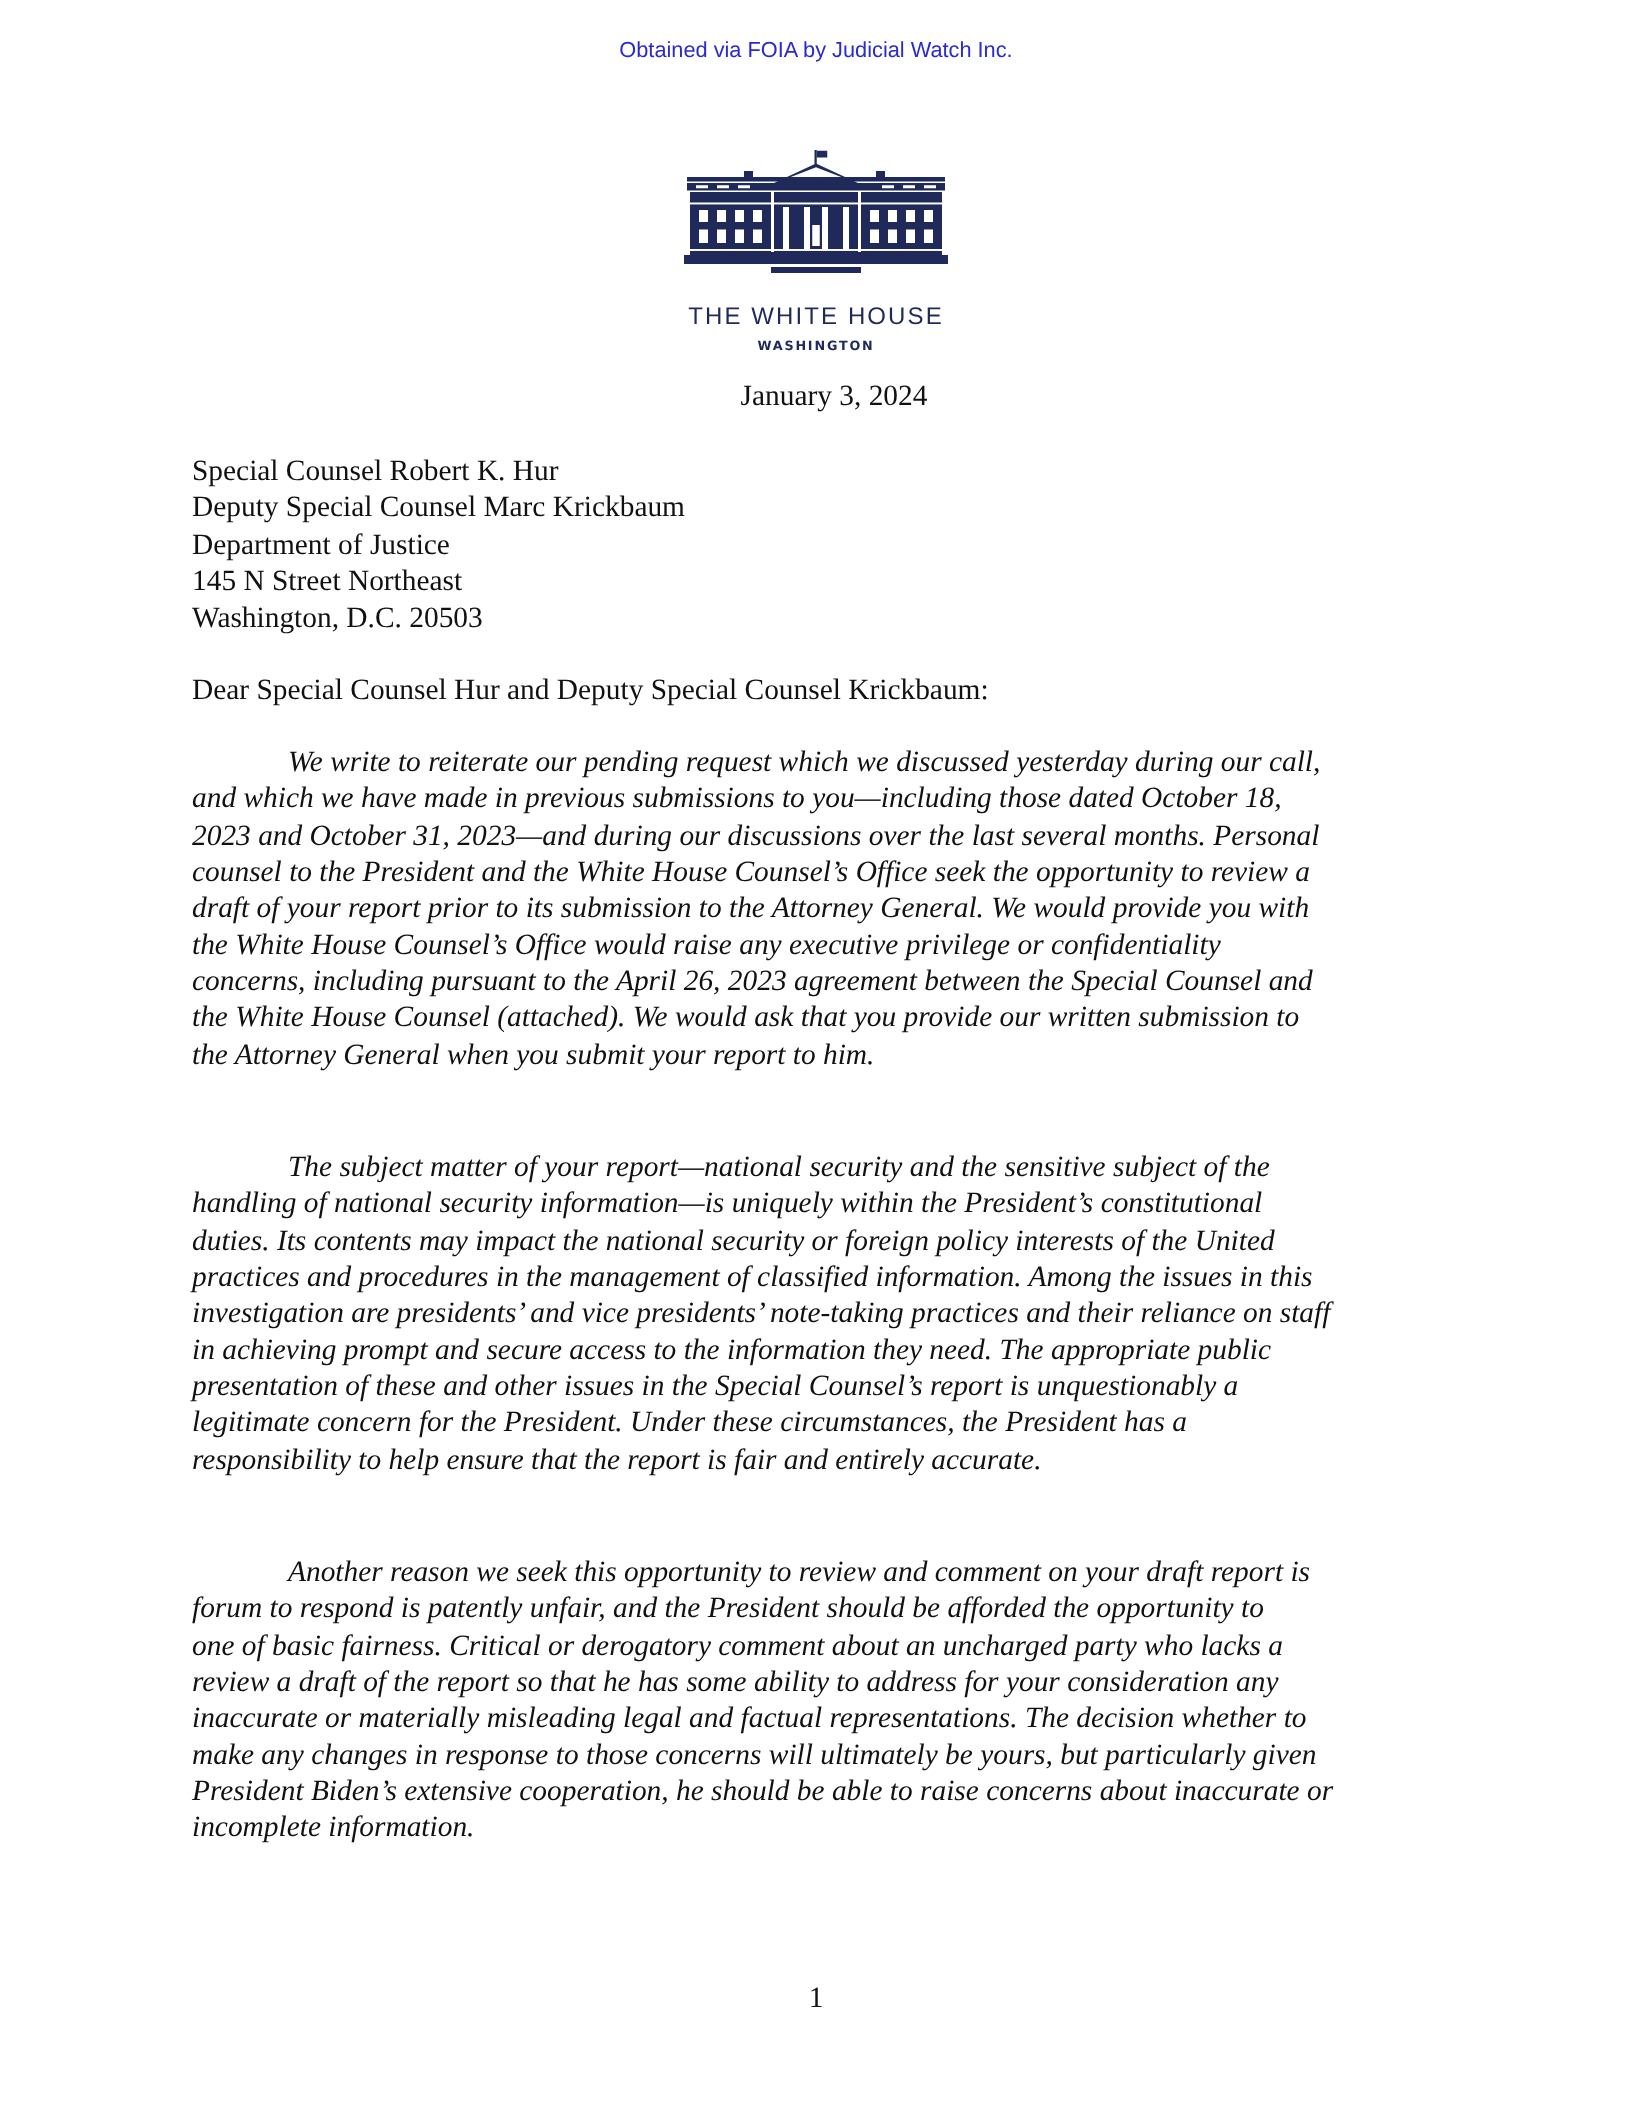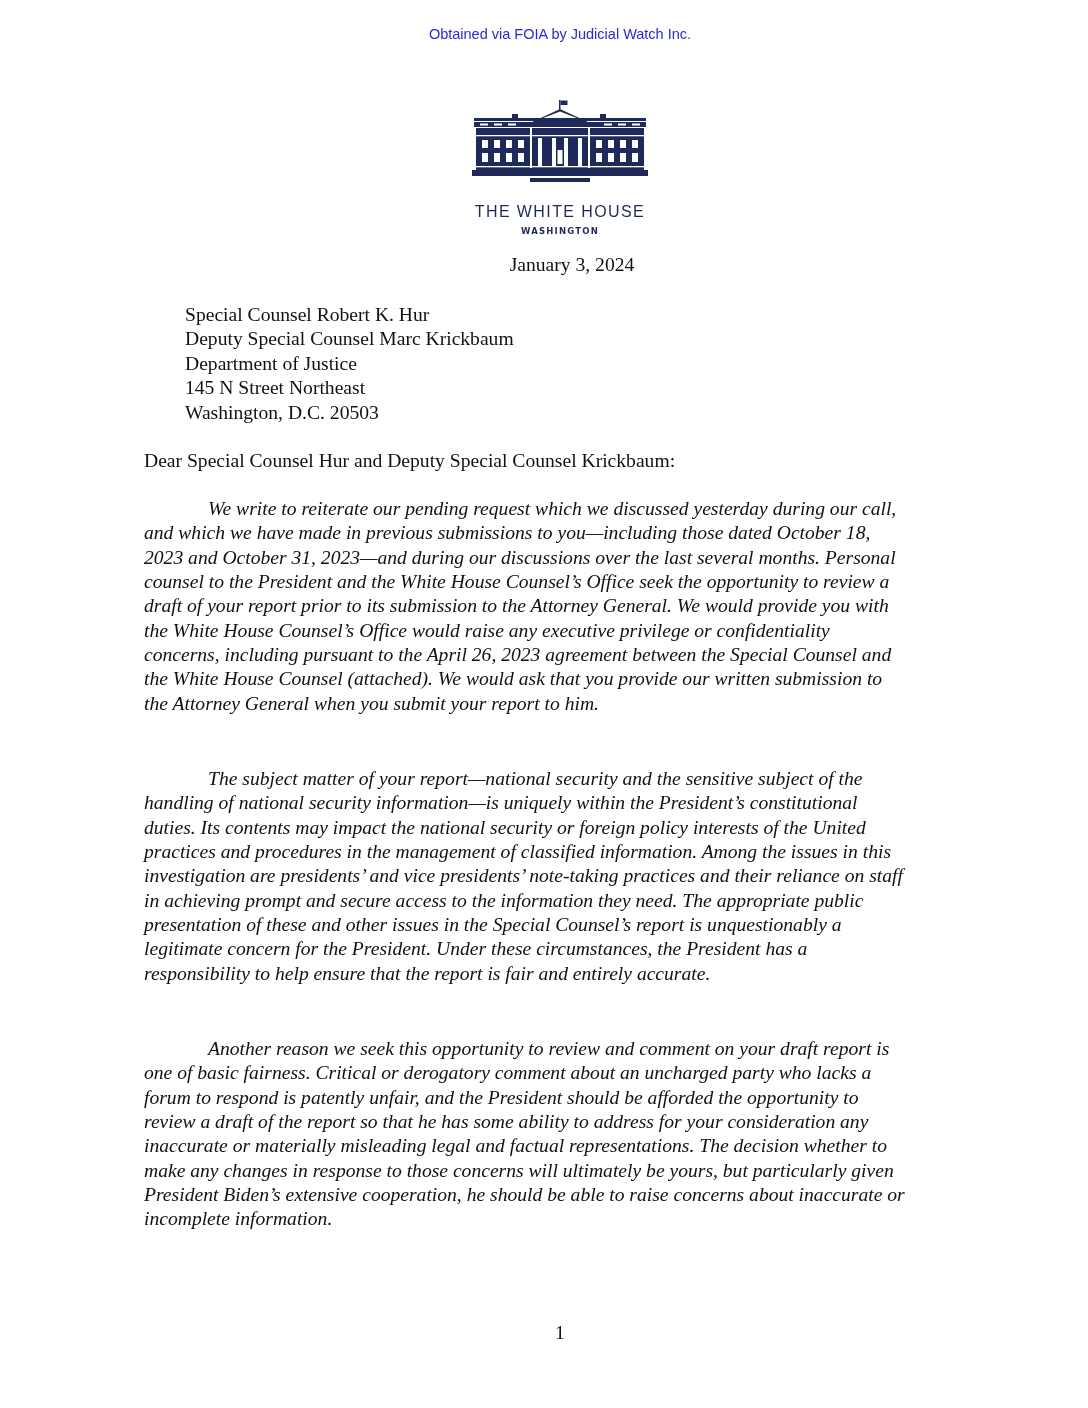--- a/index.html
+++ b/index.html
@@ -1,33 +1,33 @@
 <!DOCTYPE html>
 <html><head>
 <meta charset="utf-8">
 <style>
   html, body { margin: 0; padding: 0; background: #ffffff; }
   body { width: 1088px; height: 1408px; position: relative; overflow: hidden; }
-  .page { position: absolute; left: 16px; top: 0; width: 904px; height: 1408px; background: #fff; }
+  .page { position: absolute; left: 0; top: 0; width: 904px; height: 1408px; background: #fff; }
   .foia {
     position: absolute; top: 26px; left: 0; width: 1088px; text-align: center;
     font-family: "Liberation Sans", sans-serif; font-size: 14.5px; color: #2a2ad0;
   }
   .logo { position: absolute; left: 456px; top: 100px; width: 176px; height: 84px; }
   .wh-title {
     position: absolute; top: 203px; left: 0; width: 1088px; text-align: center;
     font-family: Liberation Sans, sans-serif; font-size: 16px; letter-spacing: 1.4px; color: #1f2a5a;
   }
   .wh-sub {
     position: absolute; top: 226px; left: 0; width: 1088px; text-align: center;
     font-family: "DejaVu Sans", sans-serif; font-size: 8.5px; font-weight: bold; letter-spacing: 1.2px; color: #1f2a5a;
   }
   .serif { font-family: "Liberation Serif", serif; color: #111; font-size: 19.6px; }
   .date { position: absolute; top: 254px; left: 0; width: 1088px; text-align: center; padding-left: 12px; }
-  .addr { position: absolute; top: 303px; left: 128px; line-height: 24.4px; margin-left: 41px; }
+  .addr { position: absolute; top: 303px; left: 128px; line-height: 24.4px; }
   .salute { position: absolute; top: 450px; left: 128px; }
   .para {
     position: absolute; left: 128px; width: 832px; line-height: 24.35px; margin: 0;
   }
   .para .line { display: block; white-space: nowrap; font-style: italic; }
   .para .line.indent { padding-left: 64px; }
   .p1 { top: 497px; }
   .p2 { top: 767px; }
   .p3 { top: 1037px; }
   .pagenum { position: absolute; top: 1322px; left: 0; width: 1088px; text-align: center; }
@@ -132,22 +132,22 @@
     <span class="line">practices and procedures in the management of classified information.  Among the issues in this</span>
     <span class="line">investigation are presidents’ and vice presidents’ note-taking practices and their reliance on staff</span>
     <span class="line">in achieving prompt and secure access to the information they need.  The appropriate public</span>
     <span class="line">presentation of these and other issues in the Special Counsel’s report is unquestionably a</span>
     <span class="line">legitimate concern for the President. Under these circumstances, the President has a</span>
     <span class="line">responsibility to help ensure that the report is fair and entirely accurate.</span>
   </div>
 
   <div class="para p3 serif">
     <span class="line indent">Another reason we seek this opportunity to review and comment on your draft report is</span>
+    <span class="line">forum to respond is patently unfair, and the President should be afforded the opportunity to</span>
     <span class="line">one of basic fairness.  Critical or derogatory comment about an uncharged party who lacks a</span>
-    <span class="line">forum to respond is patently unfair, and the President should be afforded the opportunity to</span>
     <span class="line">review a draft of the report so that he has some ability to address for your consideration any</span>
     <span class="line">inaccurate or materially misleading legal and factual representations.  The decision whether to</span>
     <span class="line">make any changes in response to those concerns will ultimately be yours, but particularly given</span>
     <span class="line">President Biden’s extensive cooperation, he should be able to raise concerns about inaccurate or</span>
     <span class="line">incomplete information.</span>
   </div>
 
   <div class="pagenum serif">1</div>
 </div>
 

